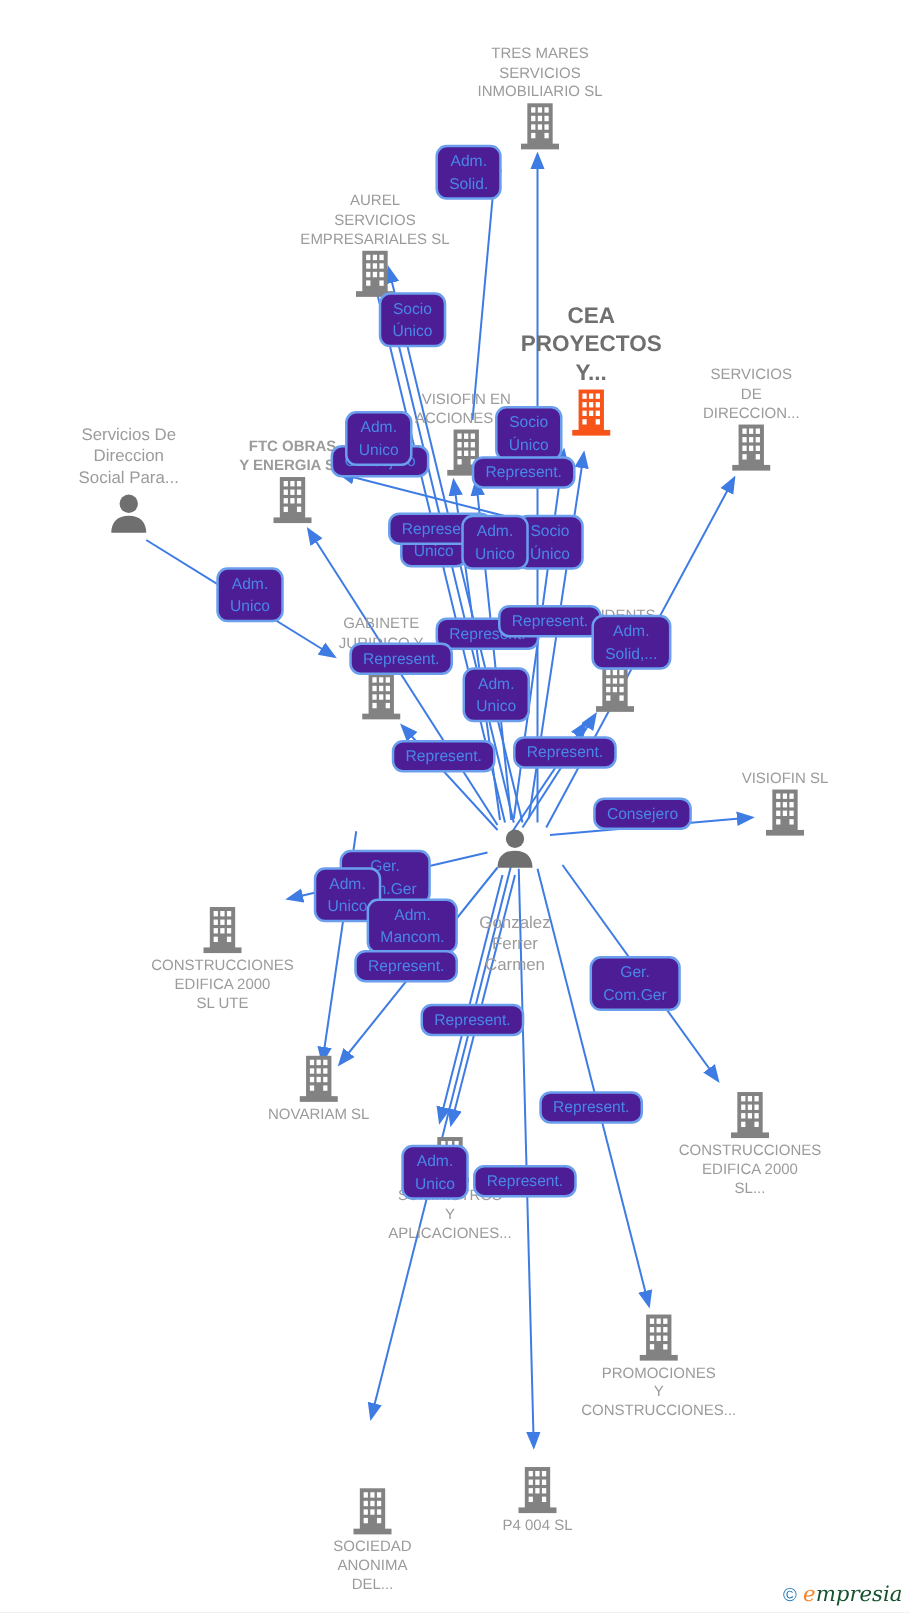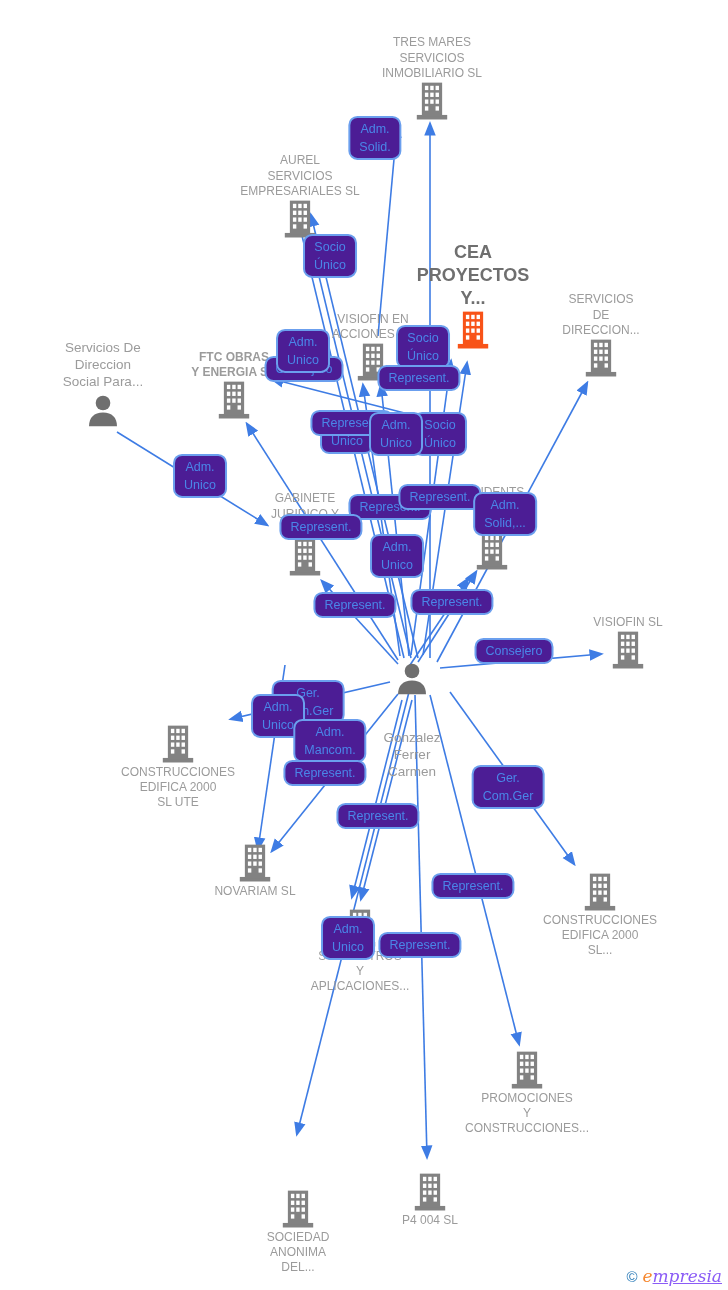--- a/index.html
+++ b/index.html
@@ -575,15 +575,15 @@
         <div>Adm.</div>
         <div>Unico</div>
       </div>
       <div class="edge-label" style="left: 420px; top: 945px;">
         <div>Represent.</div>
       </div>
     </div>
 
   <div id="footer-logo">
     <span id="copyright" style="color: rgb(43, 124, 185);">©</span>
-    <span id="brand"><span id="brand-e" style="color: rgb(246, 134, 45);">e</span><span id="brand-rest" style="color: #8b5cf6; text-decoration: underline;">mpresia</span></span>
+    <span id="brand"><span id="brand-e" style="color: rgb(246, 134, 45);">e</span><span id="brand-rest" style="color: #14532d;">mpresia</span></span>
   </div>
 </div>
 
 </body></html>

